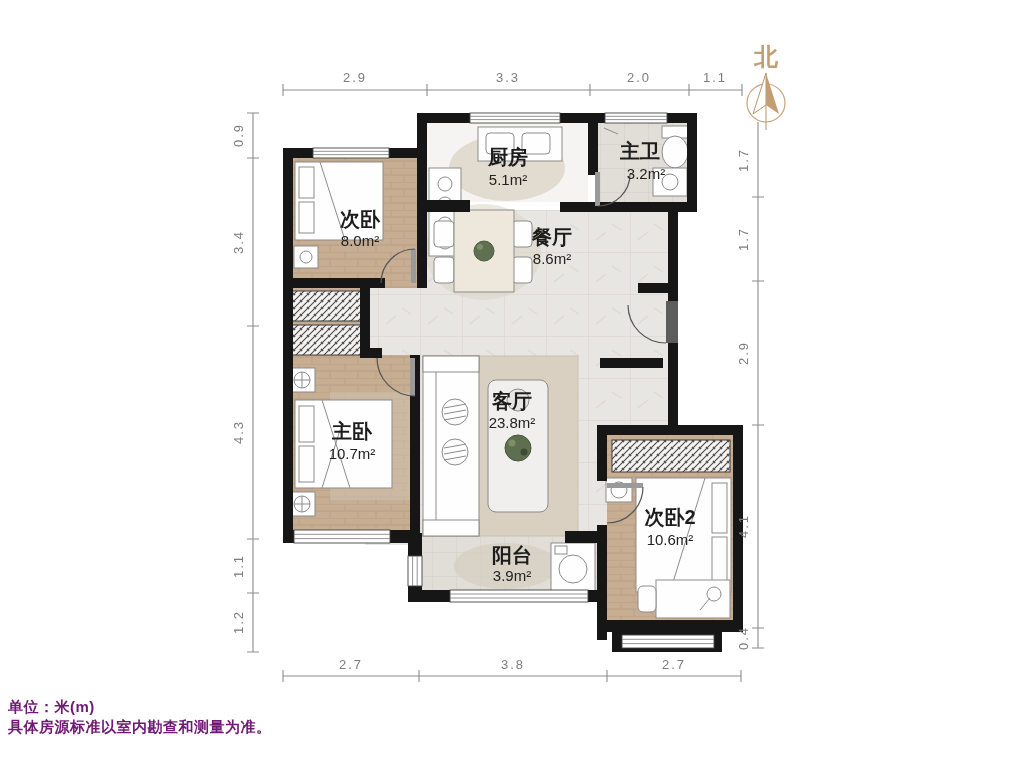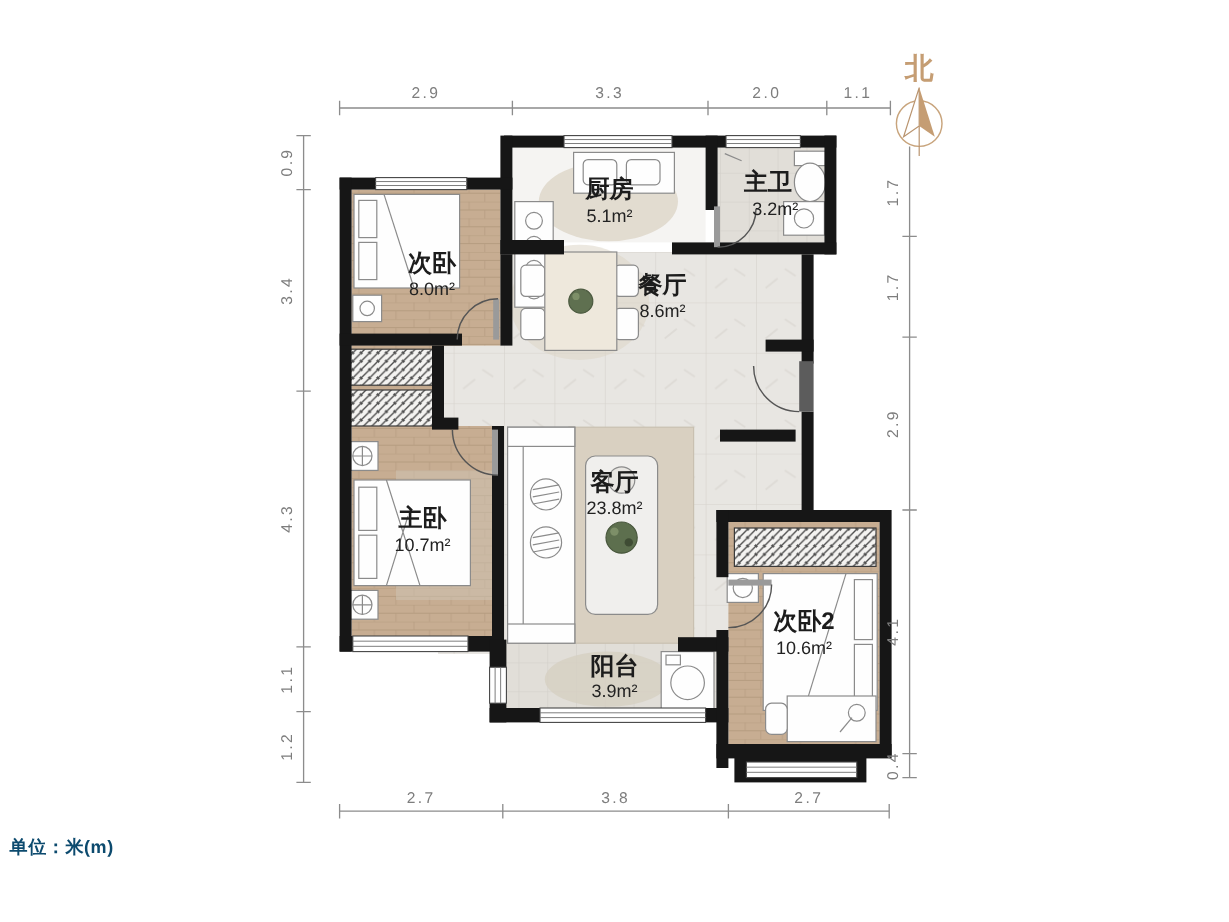--- a/index.html
+++ b/index.html
@@ -3,21 +3,21 @@
 <meta charset="utf-8">
 <style>
   html,body{margin:0;padding:0;background:#ffffff;}
   #stage{position:relative;width:1024px;height:768px;background:#fff;overflow:hidden;
          font-family:"Liberation Sans","DejaVu Sans",sans-serif;}
   svg text{font-family:"Liberation Sans","DejaVu Sans",sans-serif;}
   .room-name{font-size:20px;font-weight:700;fill:#1c1c1c;}
   .room-area{font-size:15px;fill:#222;}
   .dim-label{font-size:13px;fill:#7d7d7d;letter-spacing:2px;}
   .north-label{font-size:24px;font-weight:700;}
-  #notes{position:absolute;left:8px;top:697px;color:#0c4a6e;font-size:15px;
+  #notes{position:absolute;left:8px;top:697px;color:#701a75;font-size:15px;
          font-weight:600;line-height:1.32;letter-spacing:0.5px;}
 </style>
 </head>
 <body>
 
 <div id="stage">
 
 <svg width="1024" height="768" viewBox="0 0 1024 768">
   <defs>
     <pattern id="wood" width="46" height="14" patternUnits="userSpaceOnUse">
@@ -308,14 +308,15 @@
     <polygon points="0,-30 -13,11 0,2" fill="#ffffff" stroke="#b9946f" stroke-width="1"></polygon>
     <polygon points="0,-30 13,11 0,2" stroke="none" fill="#c59d73"></polygon>
     <path d="M0,2 L0,27" stroke="#b9946f" stroke-width="1"></path>
     <text class="north-label" x="0" y="-38" text-anchor="middle" fill="#c59d73">北</text>
   </g>
 </svg>
 
   
   <div id="notes">
     <div>单位：米(m)</div>
+    <div>具体房源标准以室内勘查和测量为准。</div>
   </div>
 </div>
 
 </body></html>

